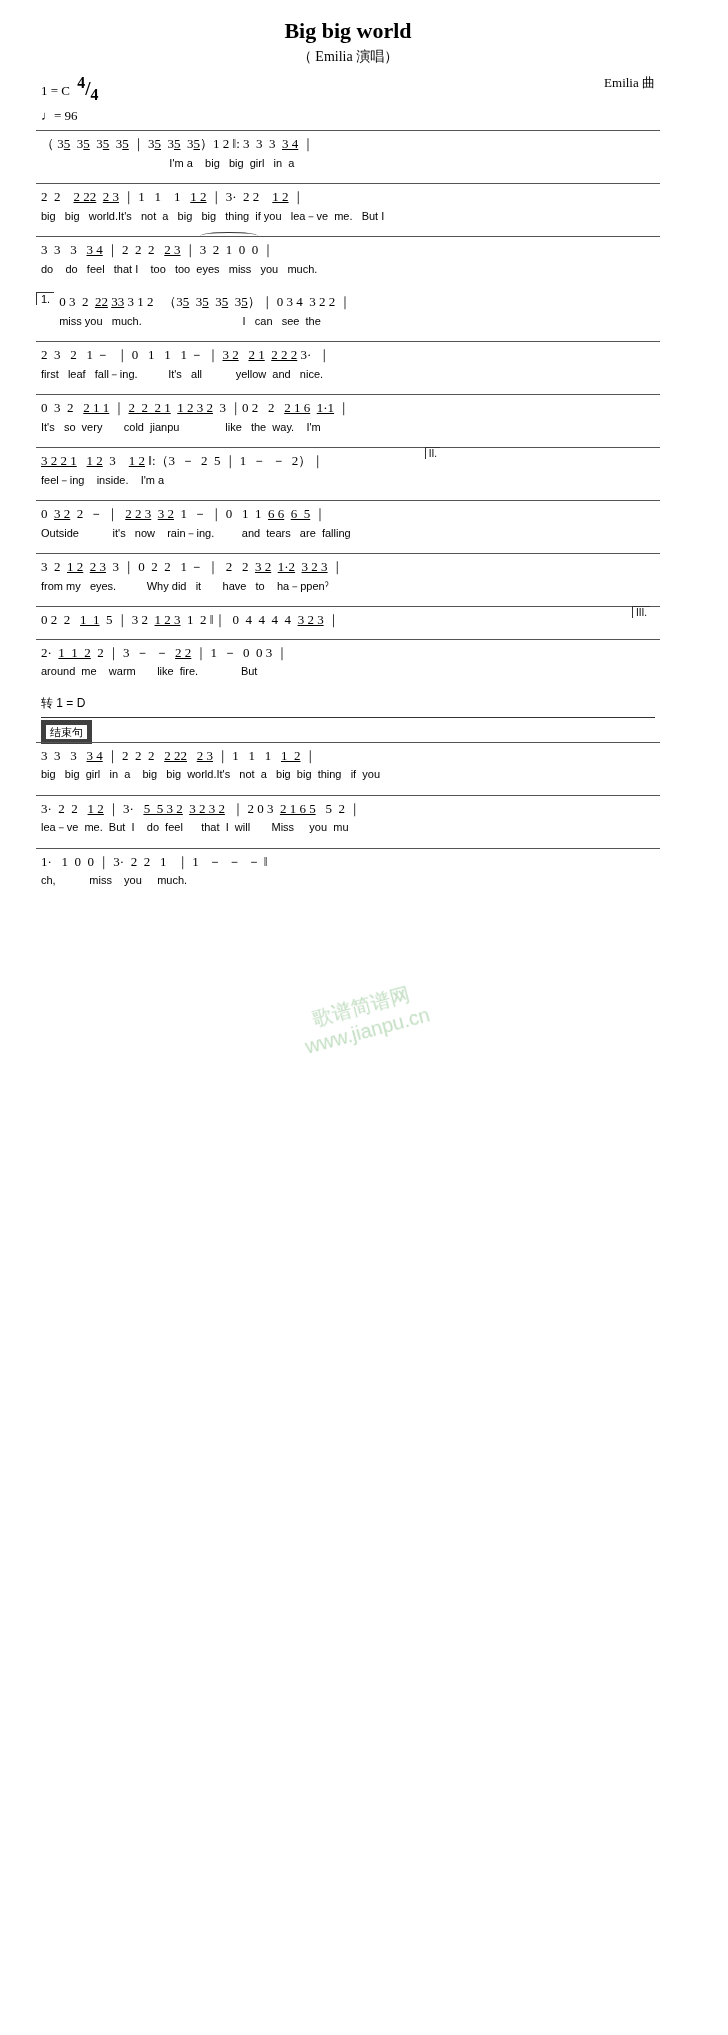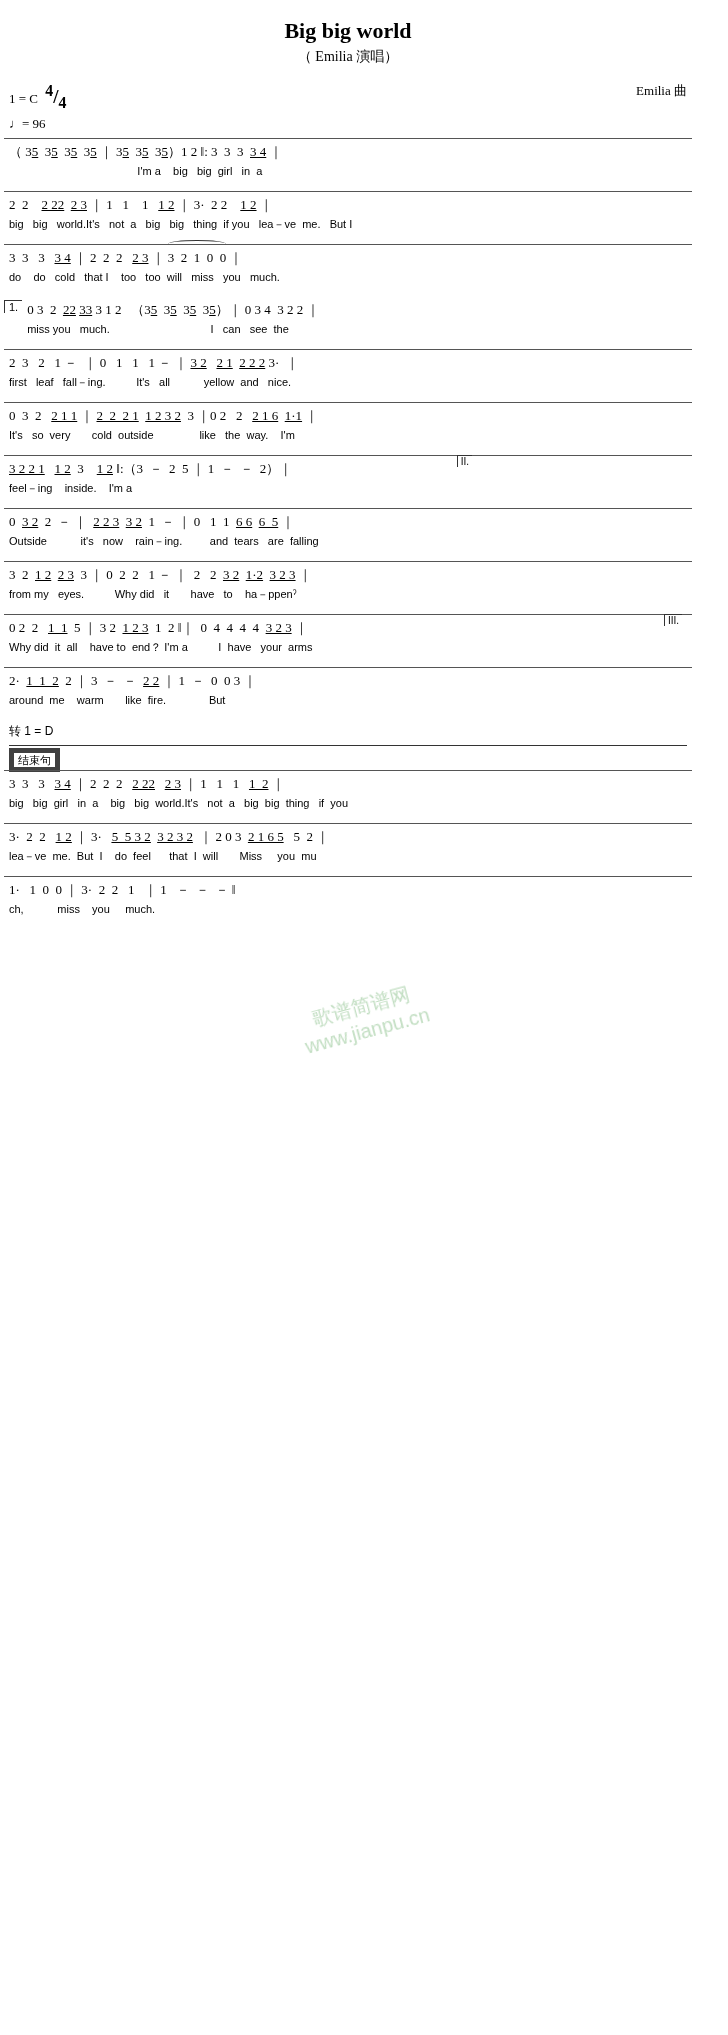--- a/index.html
+++ b/index.html
@@ -6,34 +6,34 @@
     body {
       background: #fff;
       font-family: 'Times New Roman', Times, serif;
       width: 728px;
       min-height: 2035px;
       position: relative;
       overflow-x: hidden;
     }
     .page {
       width: 696px;
-      padding: 10px 4px;
+      padding: 10px 36px;
       position: relative;
     }
     .title {
       text-align: center;
       font-size: 22px;
       font-weight: bold;
       margin-bottom: 4px;
       margin-top: 8px;
     }
     .subtitle {
       text-align: center;
       font-size: 14px;
-      margin-bottom: 16px;
+      margin-bottom: 8px;
     }
     .header-info {
       display: flex;
       justify-content: space-between;
       align-items: flex-start;
       font-size: 13px;
       margin-bottom: 4px;
       padding: 0 5px;
     }
     .tempo {
@@ -88,41 +88,41 @@
     <div class="lyric">                                          I'm a    big   big  girl   in  a</div>
   </div>
 
   <div class="score-block">
     <div class="music-line">2  2    <u>2 22</u>  <u>2 3</u> ｜ 1   1    1   <u>1 2</u> ｜ 3·  2 2    <u>1 2</u> ｜</div>
     <div class="lyric">big   big   world.It's   not  a   big   big   thing  if you   lea－ve  me.   But I</div>
   </div>
 
   <div class="score-block">
     <div class="music-line">3  3   3   <u>3 4</u> ｜ 2  2  2   <u>2 3</u> ｜ <span style="position:relative;display:inline-block;">3  2  1  0  0<span style="position:absolute;top:-8px;left:0;right:0;border-top:1px solid #333;border-radius:50%;height:8px;"></span></span> ｜</div>
-    <div class="lyric">do    do   cold   that I    too   too  will   miss   you   much.</div>
+    <div class="lyric">do    do   feel   that I    too   too  eyes   miss   you   much.</div>
   </div>
 
   <div class="score-block">
     <div style="display:flex; align-items:flex-start;">
       <div style="border-top:1px solid #333; border-left:1px solid #333; padding:0 4px; font-size:11px; font-family:Arial,sans-serif; margin-top:3px;">1.</div>
       <div style="flex:1;">
         <div class="music-line" style="border-top:none;font-family:Liberation Serif, serif;">0 3  2  <u>22</u> <u>33</u> 3 1 2   （3<u>5</u>  3<u>5</u>  3<u>5</u>  3<u>5</u>）｜ 0 3 4  3 2 2 ｜</div>
         <div class="lyric">miss you   much.                                 I   can   see  the</div>
       </div>
     </div>
   </div>
 
   <div class="score-block">
     <div class="music-line">2  3   2   1 －  ｜ 0   1   1   1 － ｜ <u>3 2</u>   <u>2 1</u>  <u>2 2 2</u> 3·  ｜</div>
     <div class="lyric">first   leaf   fall－ing.          It's   all           yellow  and   nice.</div>
   </div>
 
   <div class="score-block">
     <div class="music-line">0  3  2   <u>2 1 1</u> ｜ <u>2  2  2 1</u>  <u>1 2 3 2</u>  3 ｜0 2   2   <u>2 1 6</u>  <u>1·1</u> ｜</div>
-    <div class="lyric">It's   so  very       cold  outside               like   the  way.    I'm</div>
+    <div class="lyric">It's   so  very       cold  jianpu               like   the  way.    I'm</div>
   </div>
 
   <div class="score-block">
     <div style="position:relative;">
       <div style="position:absolute;top:0;right:220px;font-size:10px;font-family:Arial,sans-serif;border-top:1px solid #333;border-left:1px solid #333;padding:0 3px;">II.</div>
       <div class="music-line"><u>3 2 2 1</u>   <u>1 2</u>  3    <u>1 2</u> ‖:（3  －  2  5 ｜ 1  －  －  2）｜</div>
     </div>
     <div class="lyric">feel－ing    inside.    I'm a</div>
   </div>
 
@@ -134,21 +134,20 @@
   <div class="score-block">
     <div class="music-line">3  2  <u>1 2</u>  <u>2 3</u>  3 ｜ 0  2  2   1 － ｜  2   2  <u>3 2</u>  <u>1·2</u>  <u>3 2 3</u> ｜</div>
     <div class="lyric">from my   eyes.          Why did   it       have   to    ha－ppenˀ</div>
   </div>
 
   <div class="score-block">
     <div style="position:relative;">
       <div style="position:absolute;top:0;right:10px;font-size:10px;font-family:Arial,sans-serif;border-top:1px solid #333;border-left:1px solid #333;padding:0 3px;">III.</div>
       <div class="music-line">0 2  2   <u>1  1</u>  5 ｜ 3 2  <u>1 2 3</u>  1  2 ‖｜  0  4  4  4  4  <u>3 2 3</u> ｜</div>
     </div>
-    <div class="lyric">Why did  it  all    have to  end？ I'm a          I  have   your  arms</div>
   </div>
 
   <div class="score-block">
     <div class="music-line">2·  <u>1  1  2</u>  2 ｜ 3  －  －  <u>2 2</u> ｜ 1  －  0  0 3 ｜</div>
     <div class="lyric">around  me    warm       like  fire.              But</div>
   </div>
 
 
   <div style="font-size:12px;font-family:Arial,sans-serif;padding:3px 5px;">转 1 = D</div>
   <hr style="border:none;border-top:1px solid #333;margin:2px 5px;">

